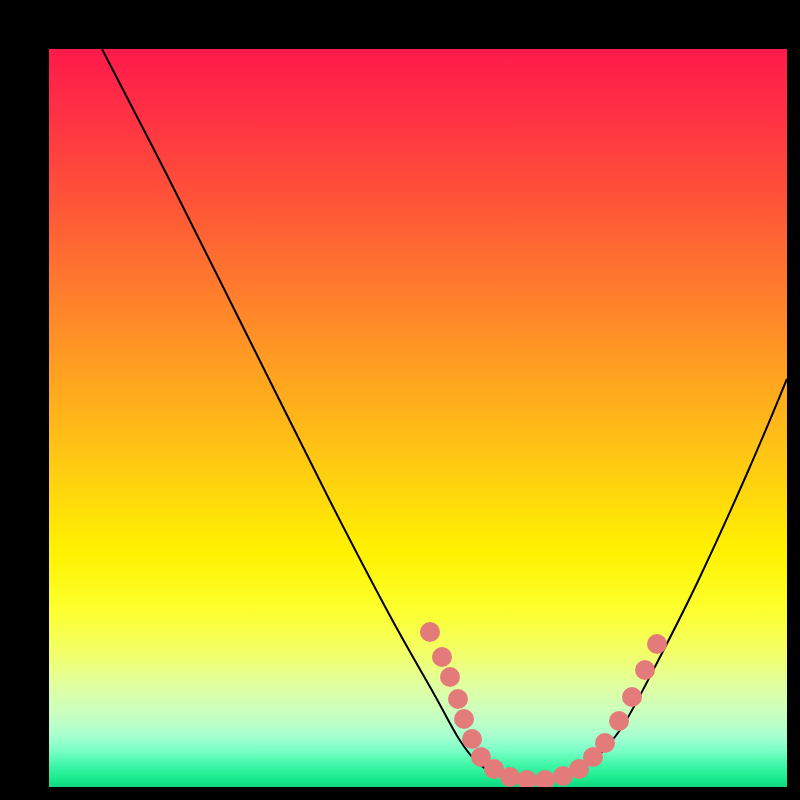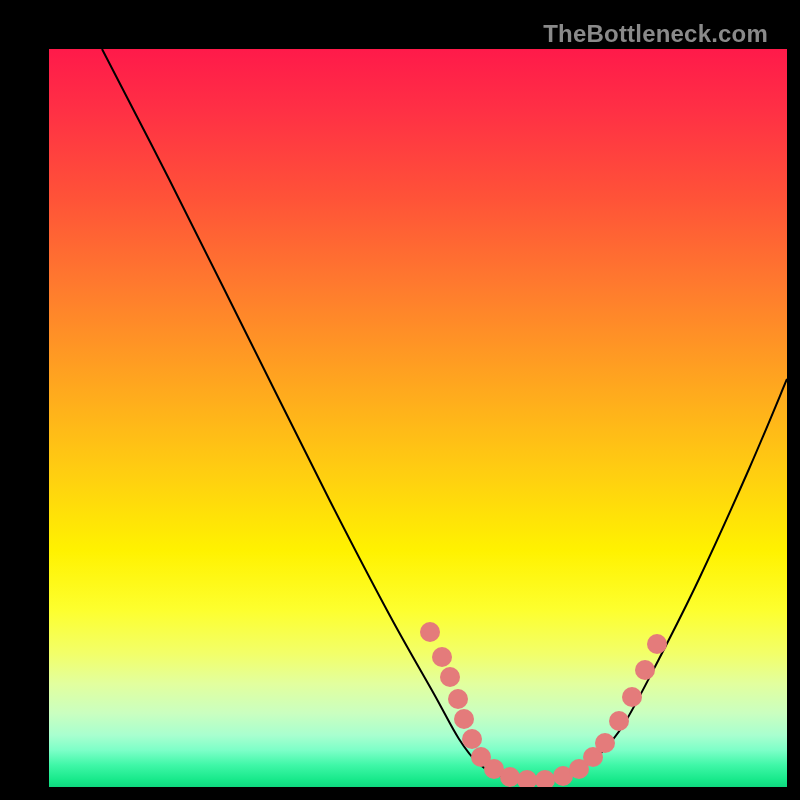--- a/index.html
+++ b/index.html
@@ -67,21 +67,20 @@
     font-weight: 600;
     color: #8a8a8a;
     letter-spacing: 0.2px;
     user-select: none;
   }
 </style>
 </head>
 <body>
 
 <div class="frame">
-  <div class="watermark">TheBottleneck.com</div>
   <div class="plot">
     <div class="gradient"></div>
     <svg class="curve-svg" viewBox="0 0 738 738" preserveAspectRatio="none">
       <path id="curve-path" fill="none" stroke="#000000" stroke-width="2" d="M 53 0 C 64.16666666666667 21.666666666666668 95.5 81.66666666666666 120 130 C 144.5 178.33333333333334 173.33333333333334 236.66666666666666 200 290 C 226.66666666666666 343.3333333333333 256.6666666666667 404.1666666666667 280 450 C 303.3333333333333 495.8333333333333 322.5 532.5 340 565 C 357.5 597.5 373.3333333333333 624.1666666666666 385 645 C 396.6666666666667 665.8333333333334 402.5 678.3333333333334 410 690 C 417.5 701.6666666666666 422.5 708.6666666666666 430 715 C 437.5 721.3333333333334 446.6666666666667 725.5 455 728 C 463.3333333333333 730.5 471.6666666666667 730 480 730 C 488.3333333333333 730 496.6666666666667 729.6666666666666 505 728 C 513.3333333333334 726.3333333333334 522.5 723.6666666666666 530 720 C 537.5 716.3333333333334 542.5 713.5 550 706 C 557.5 698.5 565 691 575 675 C 585 659 597.5 634.1666666666666 610 610 C 622.5 585.8333333333334 635 561.6666666666666 650 530 C 665 498.3333333333333 685.3333333333334 453.3333333333333 700 420 C 714.6666666666666 386.6666666666667 731.6666666666666 345 738 330 "></path>
       <g id="marker-group">
           <circle cx="381" cy="583" r="10" fill="#e47b7b"></circle>
           <circle cx="393" cy="608" r="10" fill="#e47b7b"></circle>
           <circle cx="401" cy="628" r="10" fill="#e47b7b"></circle>
           <circle cx="409" cy="650" r="10" fill="#e47b7b"></circle>
           <circle cx="415" cy="670" r="10" fill="#e47b7b"></circle>

